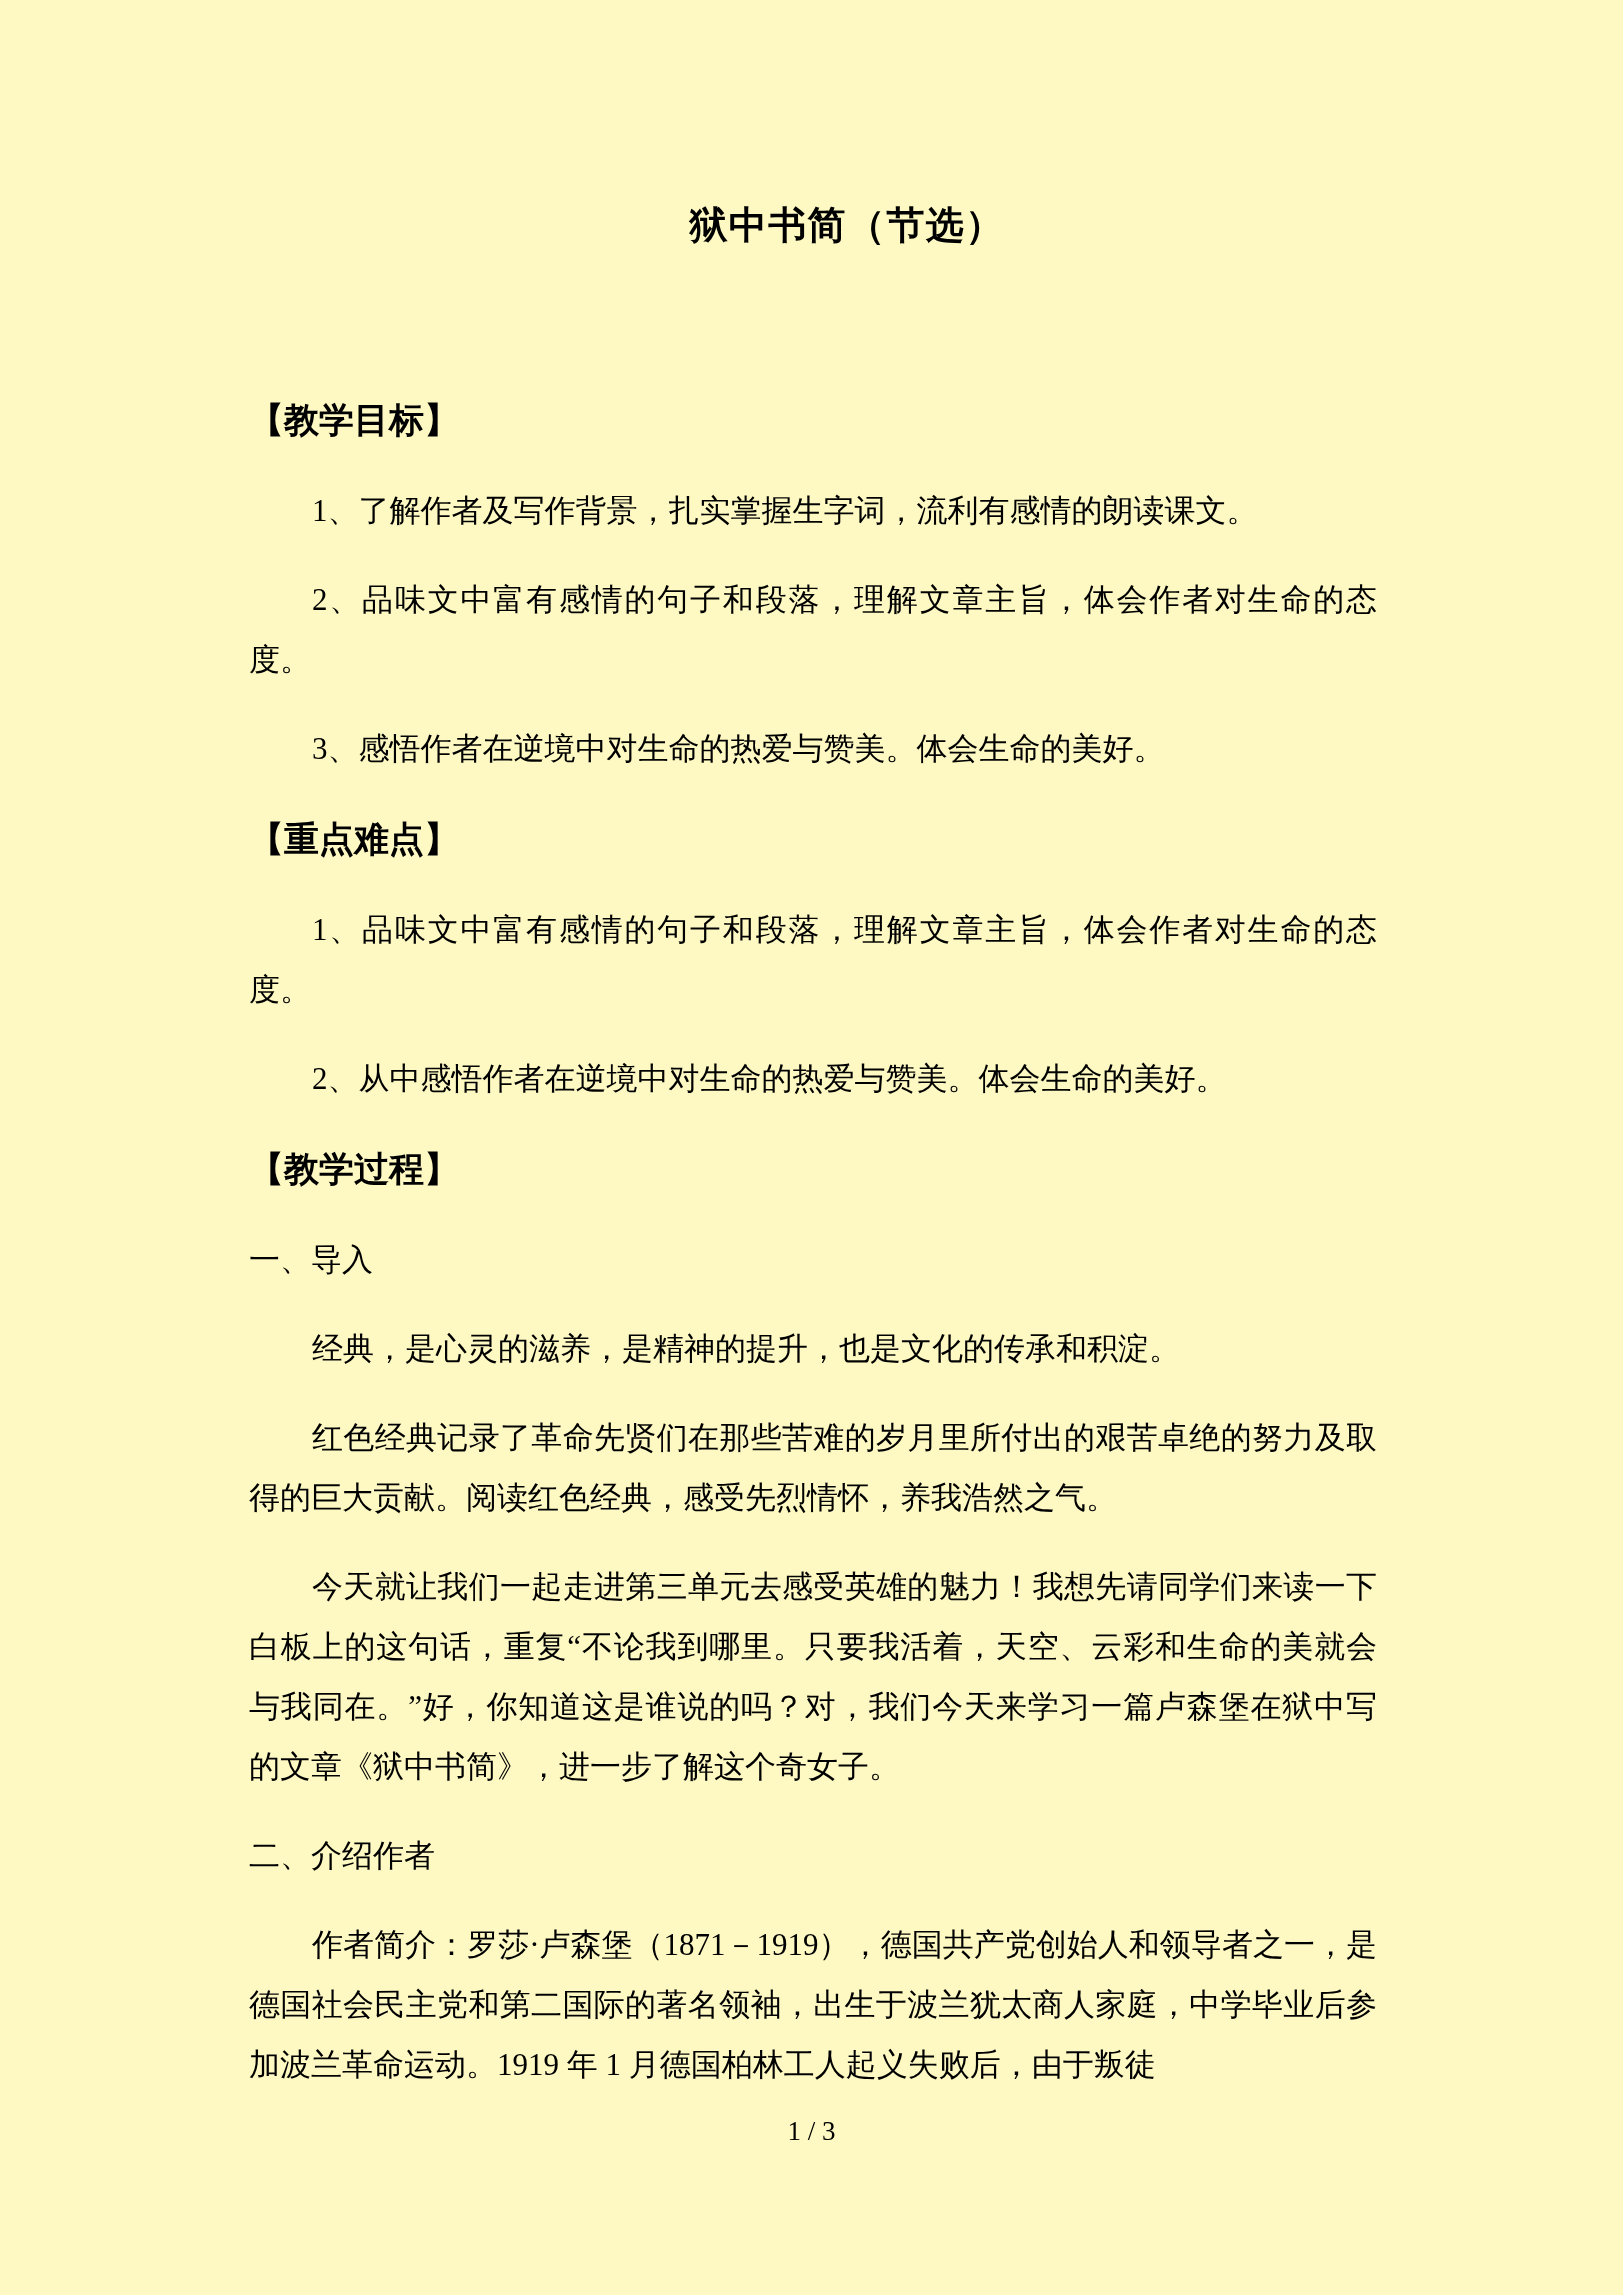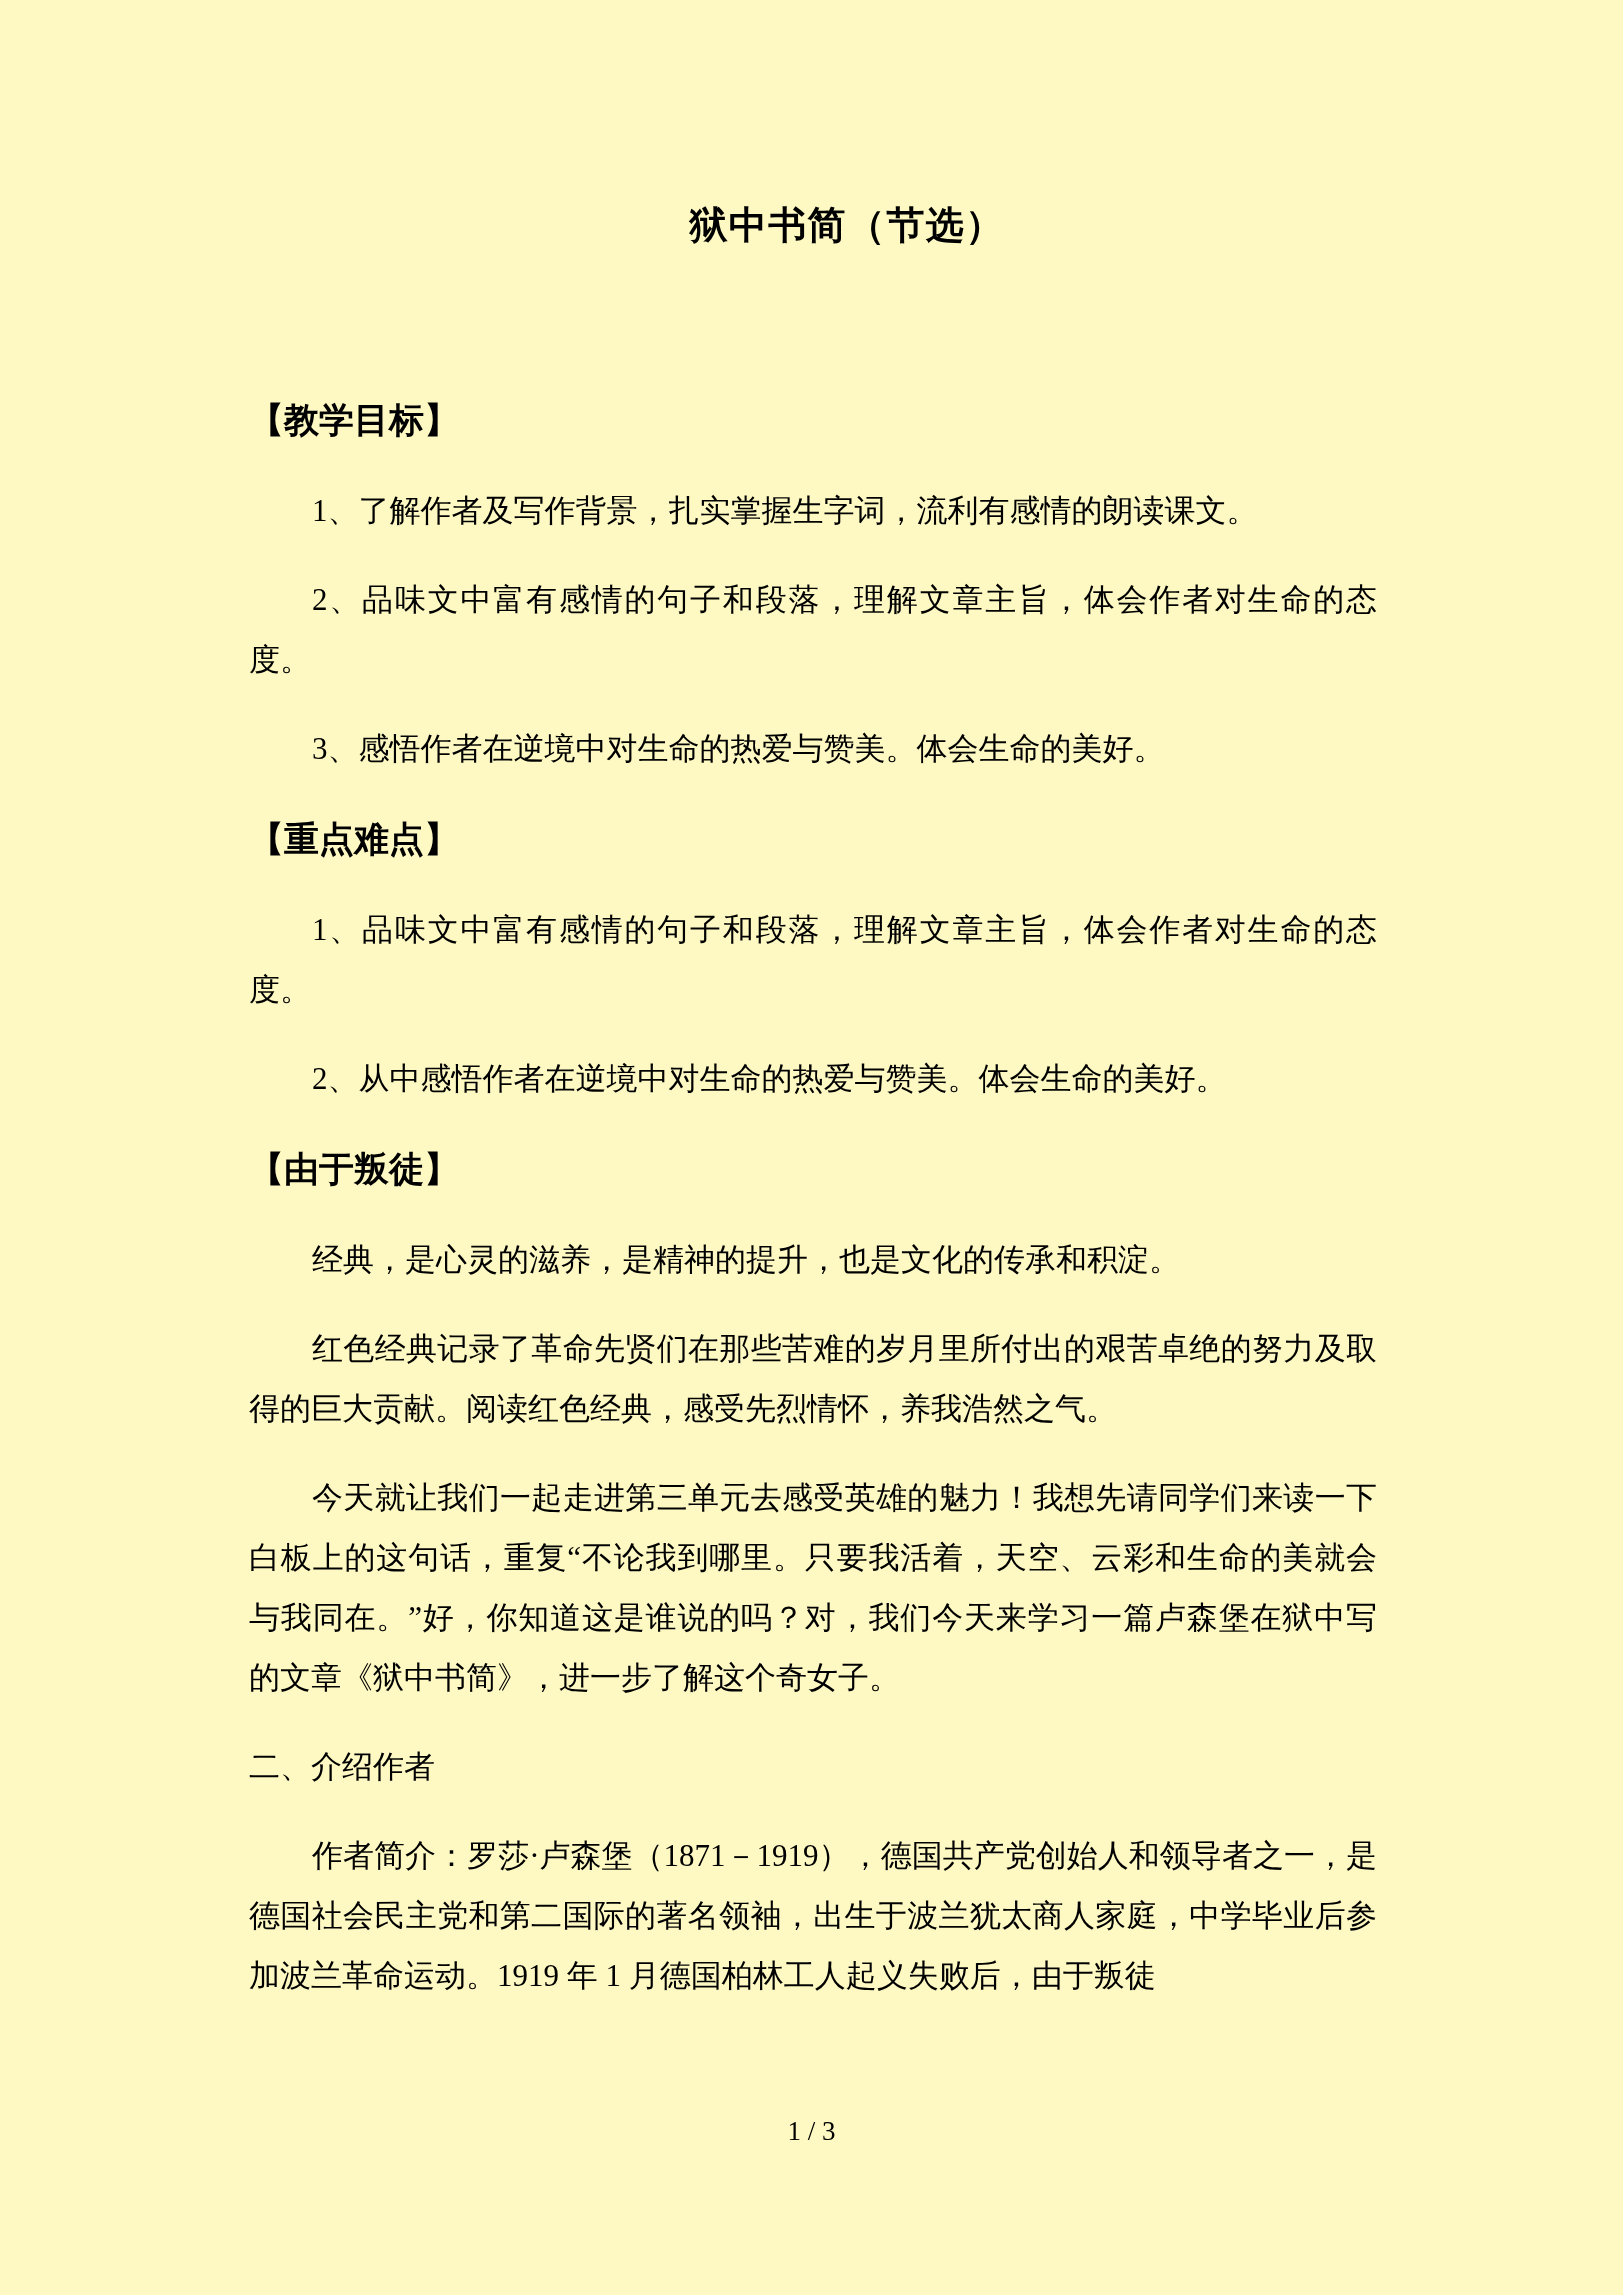--- a/index.html
+++ b/index.html
@@ -59,21 +59,22 @@
   <div class="content">
     <h1 class="doc-title">狱中书简（节选）</h1>
     <div id="document-body">
         <h2 class="sec-heading">【教学目标】</h2>
         <p class="para indent">1、了解作者及写作背景，扎实掌握生字词，流利有感情的朗读课文。</p>
         <p class="para indent">2、品味文中富有感情的句子和段落，理解文章主旨，体会作者对生命的态度。</p>
         <p class="para indent">3、感悟作者在逆境中对生命的热爱与赞美。体会生命的美好。</p>
         <h2 class="sec-heading">【重点难点】</h2>
         <p class="para indent">1、品味文中富有感情的句子和段落，理解文章主旨，体会作者对生命的态度。</p>
         <p class="para indent">2、从中感悟作者在逆境中对生命的热爱与赞美。体会生命的美好。</p>
-        <h2 class="sec-heading">【由于叛徒】</h2>
+        <h2 class="sec-heading">【教学过程】</h2>
+        <p class="para">一、导入</p>
         <p class="para indent">经典，是心灵的滋养，是精神的提升，也是文化的传承和积淀。</p>
         <p class="para indent">红色经典记录了革命先贤们在那些苦难的岁月里所付出的艰苦卓绝的努力及取得的巨大贡献。阅读红色经典，感受先烈情怀，养我浩然之气。</p>
         <p class="para indent">今天就让我们一起走进第三单元去感受英雄的魅力！我想先请同学们来读一下白板上的这句话，重复“不论我到哪里。只要我活着，天空、云彩和生命的美就会与我同在。”好，你知道这是谁说的吗？对，我们今天来学习一篇卢森堡在狱中写的文章《狱中书简》，进一步了解这个奇女子。</p>
         <p class="para">二、介绍作者</p>
         <p class="para indent">作者简介：罗莎·卢森堡（1871－1919），德国共产党创始人和领导者之一，是德国社会民主党和第二国际的著名领袖，出生于波兰犹太商人家庭，中学毕业后参加波兰革命运动。1919 年 1 月德国柏林工人起义失败后，由于叛徒</p>
       </div>
   </div>
   <div class="footer">1 / 3</div>
 </div>
 

